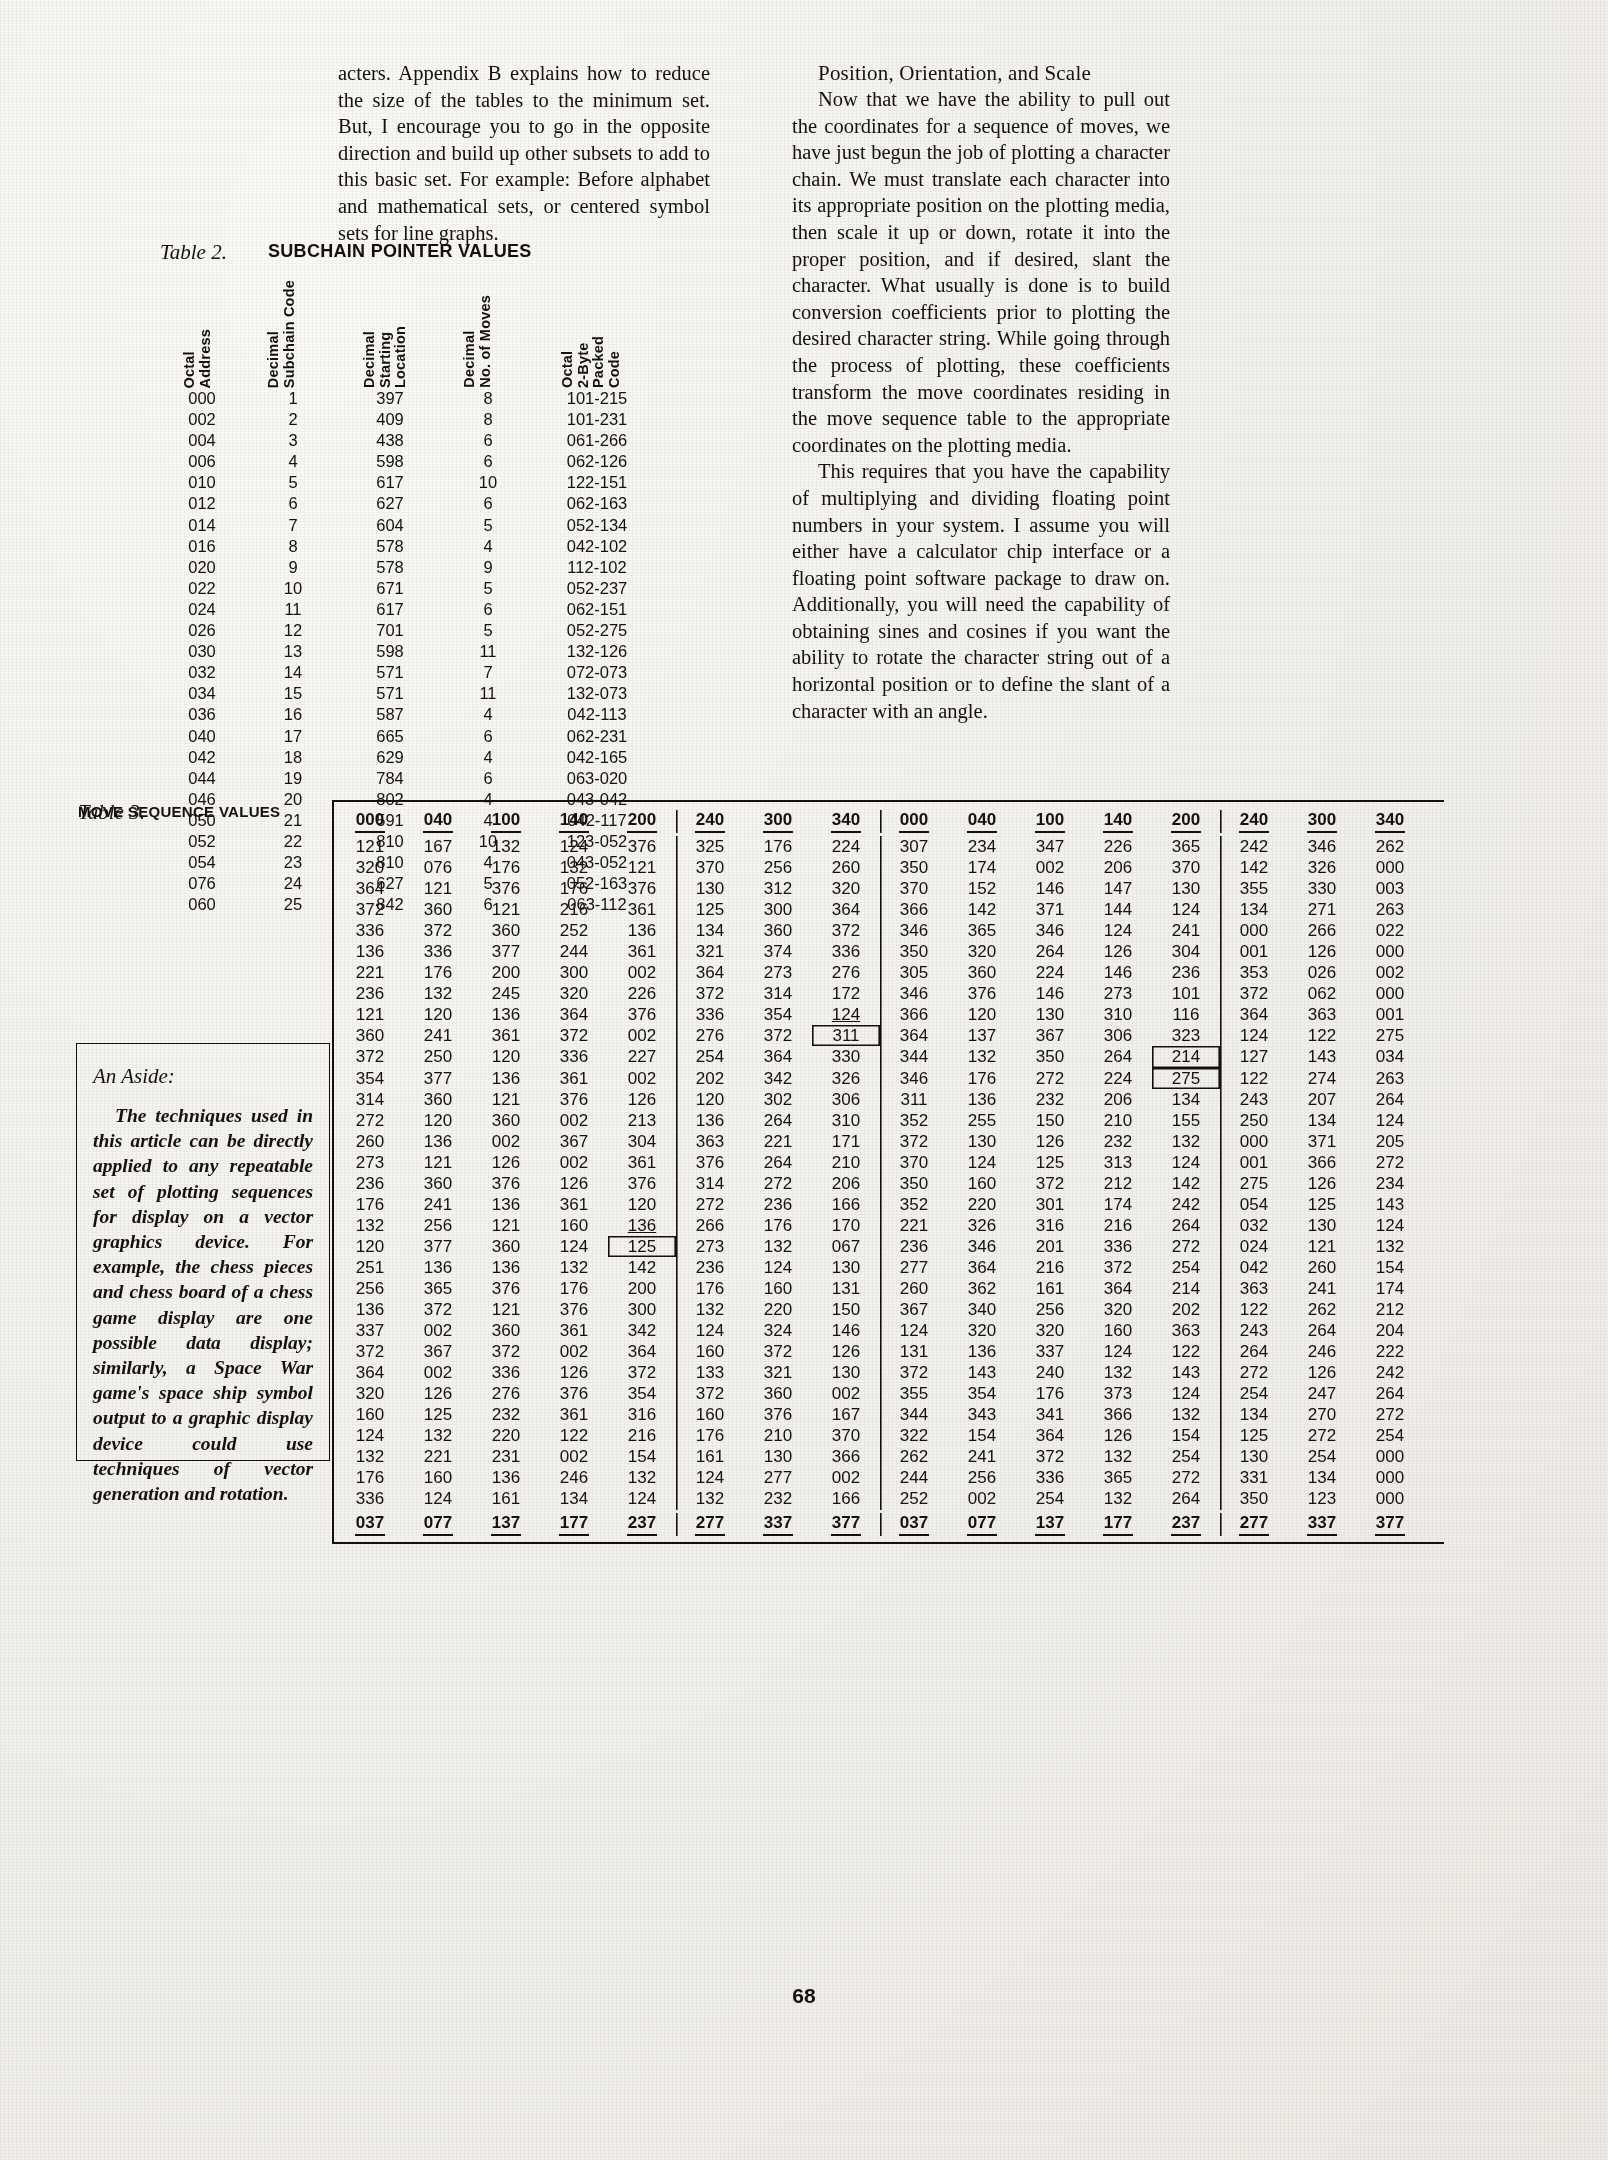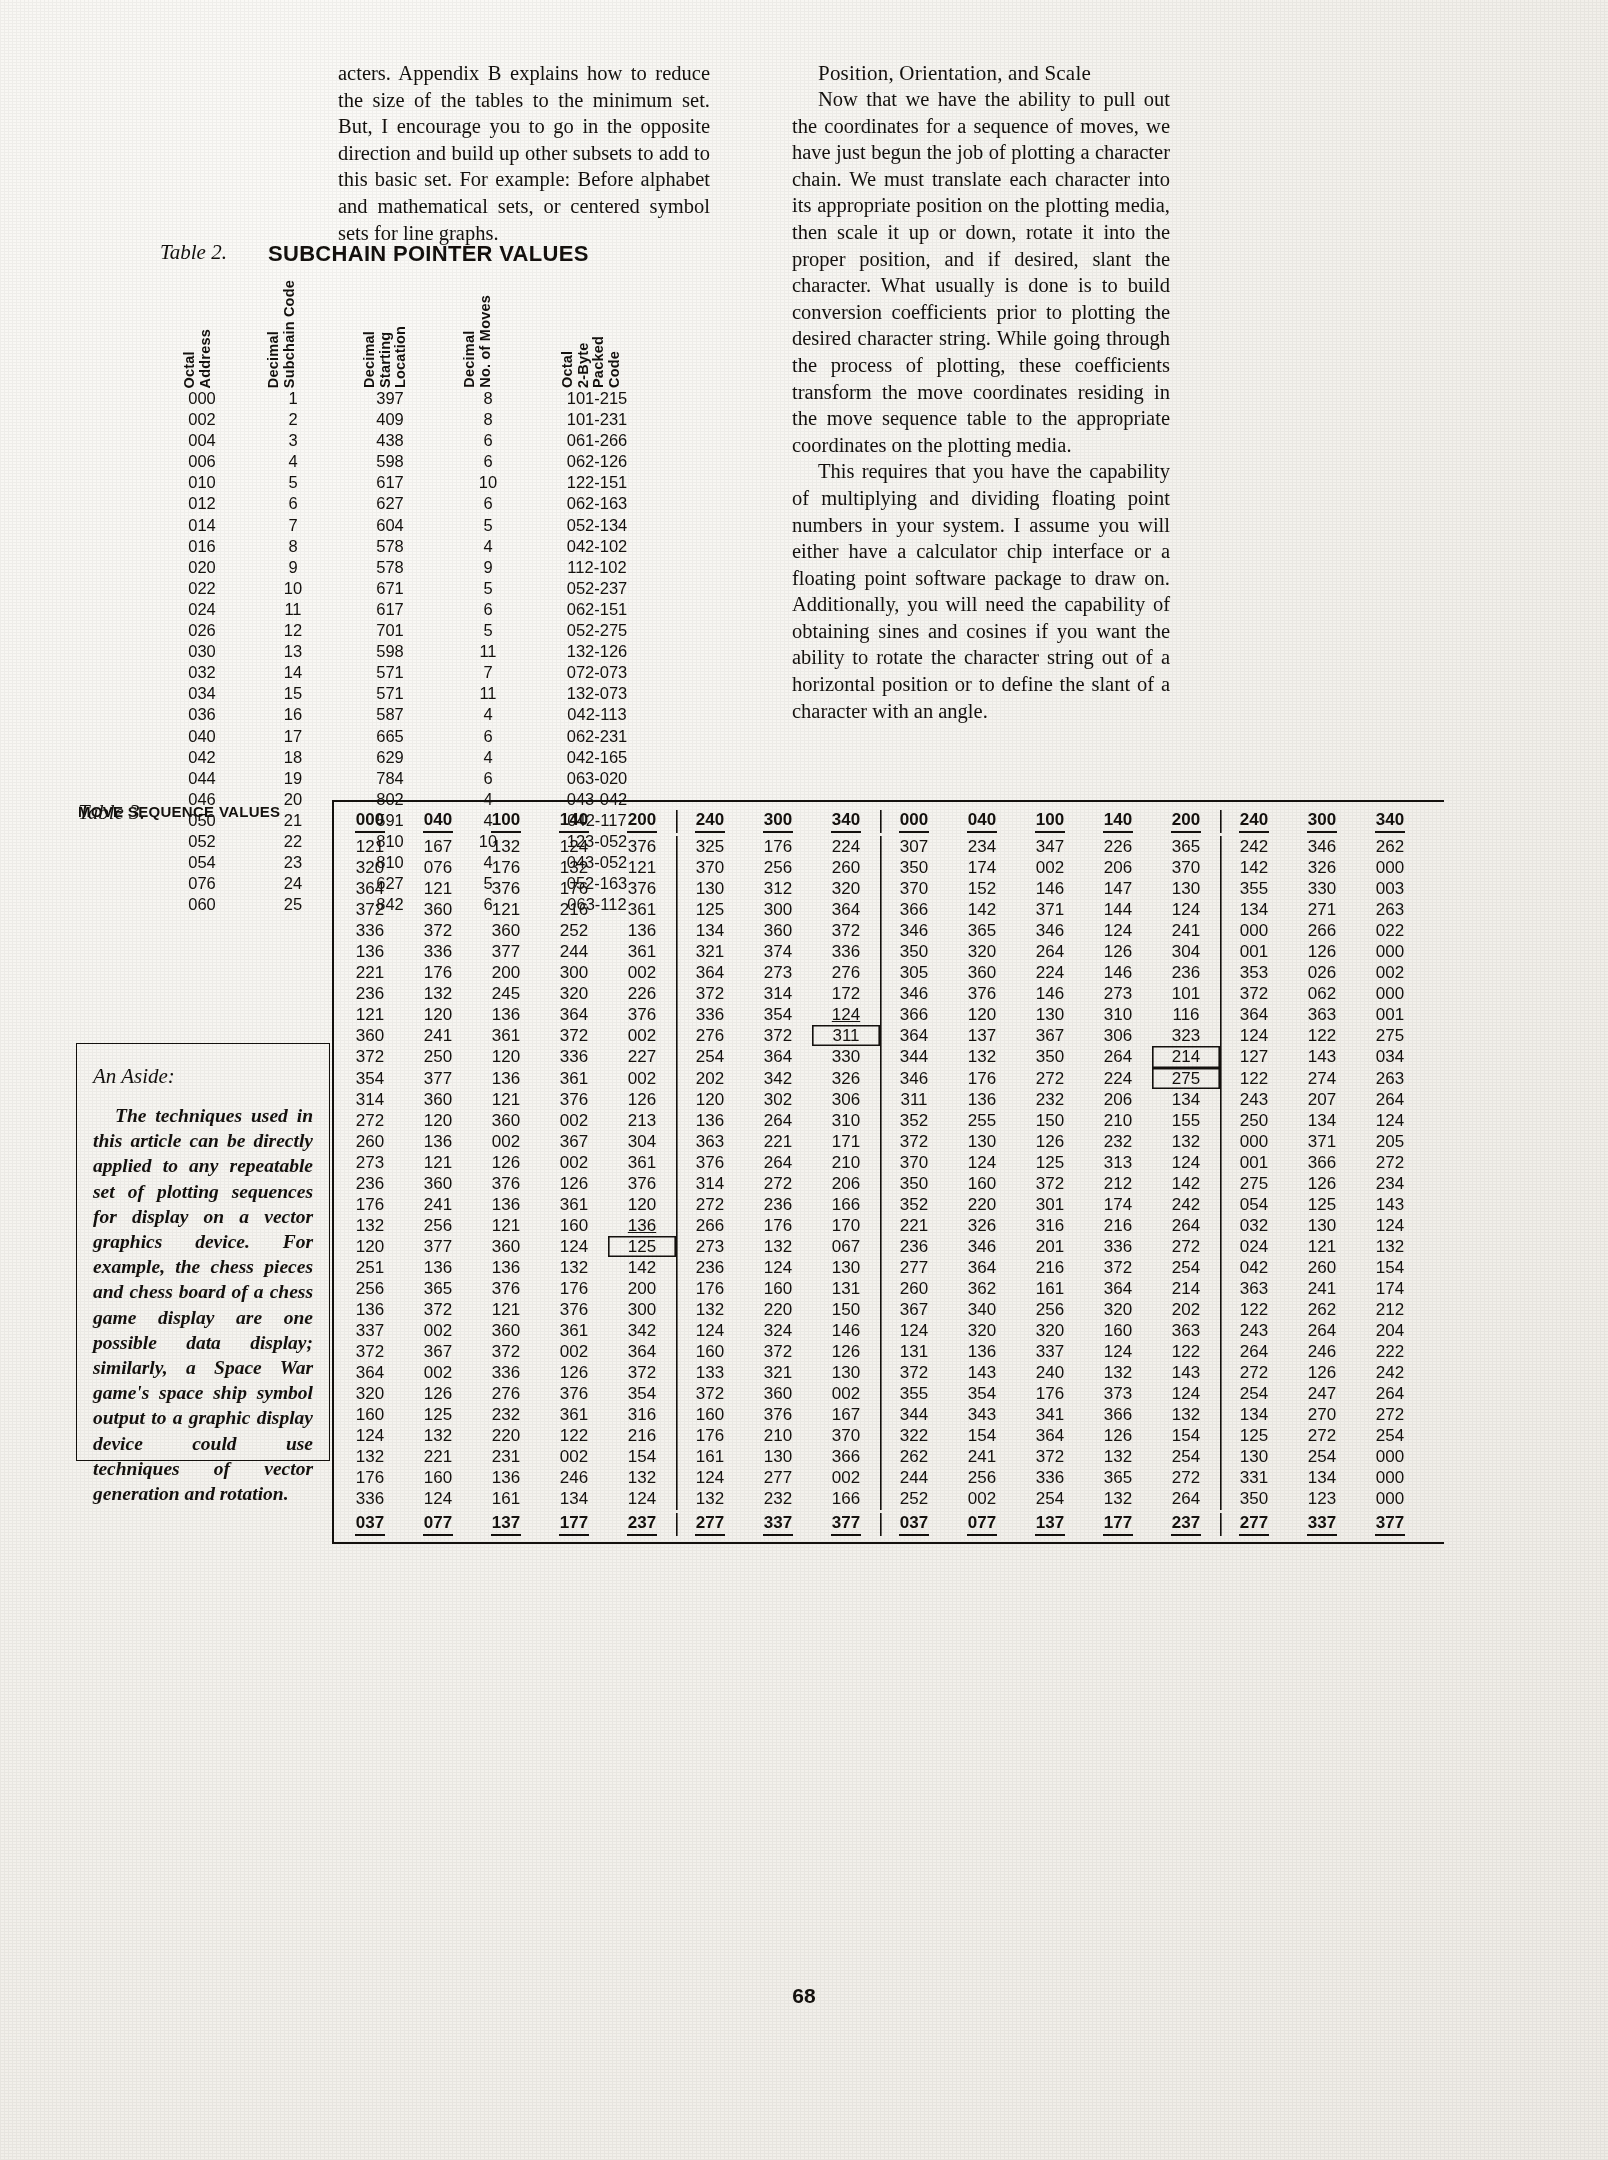--- a/index.html
+++ b/index.html
@@ -49,21 +49,21 @@
 
   
   .t2-caption{
     position:absolute;left:160px;top:240px;
     font-style:italic;font-size:21px;
     font-family:"Liberation Serif",serif;
   }
   .t2-title{
     position:absolute;left:268px;top:241px;
     font-family:"Liberation Sans",sans-serif;
-    font-weight:bold;font-size:22px;letter-spacing:.3px;
+    font-weight:bold;font-size:18px;letter-spacing:.3px;
   }
   .t2{
     position:absolute;left:160px;top:278px;width:500px;
     font-family:"Liberation Sans",sans-serif;
   }
   .t2-heads{position:relative;height:110px;}
   .t2-vh{
     position:absolute;bottom:0;
     writing-mode:vertical-rl;
     transform:rotate(180deg);

